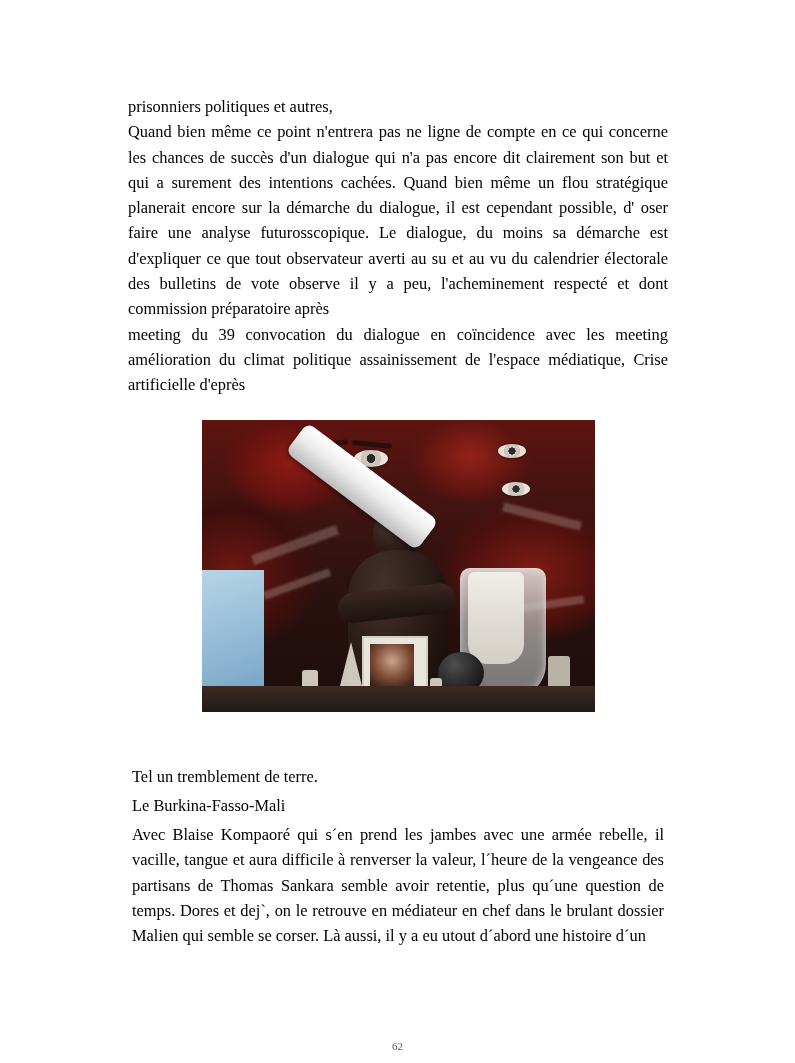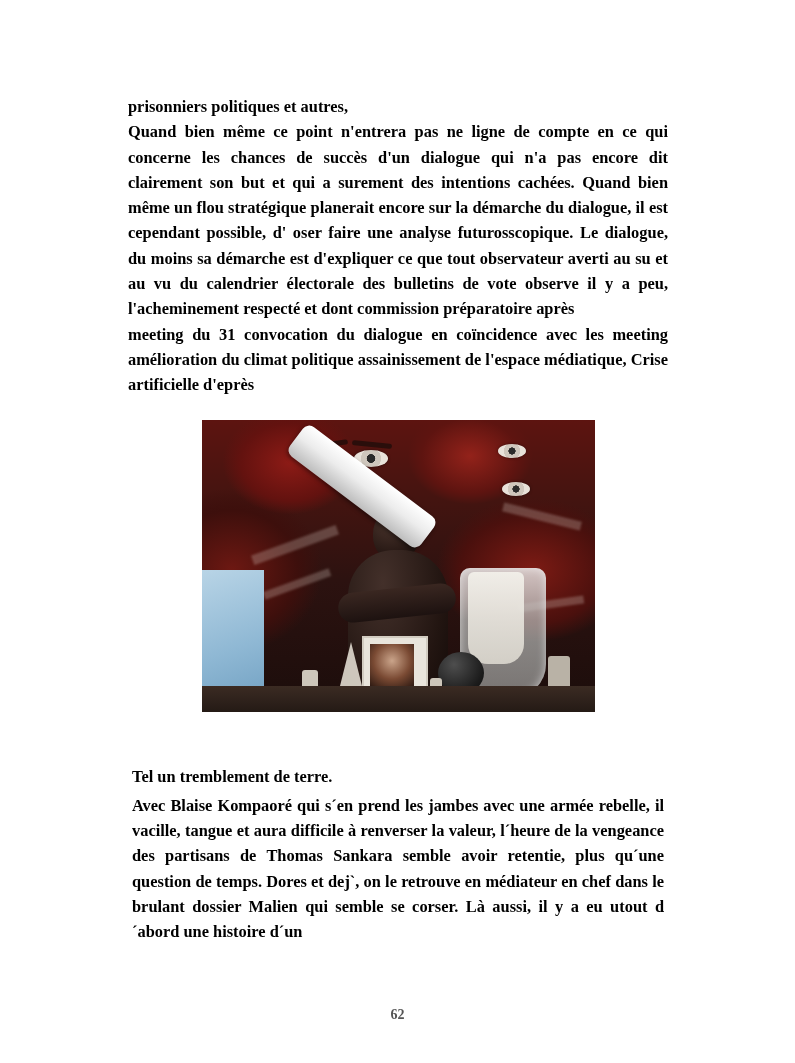--- a/index.html
+++ b/index.html
@@ -14,21 +14,20 @@
     color: #000000;
     position: relative;
     overflow: hidden;
   }
   .page {
     position: absolute;
     left: 0; top: 0;
     width: 778px;
     height: 1063px;
     background: #fff;
-    font-weight: bold;
   }
   .content {
     position: absolute;
     left: 128px;
     top: 94px;
     width: 540px;
   }
   .para {
     font-size: 16.4px;
     line-height: 25.3px;
@@ -177,39 +176,39 @@
     background: radial-gradient(circle at 35% 30%, #4e4e4e 0%, #1b1b1b 70%, #0d0d0d 100%);
     border-radius: 50%;
   }
   .spacer {
     height: 48px;
   }
   .block-bottom p { margin: 4px; }
   .page-number {
     position: absolute;
     left: 0;
-    top: 1007px;
+    top: 1040px;
     width: 795px;
     text-align: center;
-    font-size: 14px;
+    font-size: 11px;
     color: #555;
     font-family: "Liberation Serif", serif;
   }
 </style>
 </head>
 <body>
 
 <div class="page">
 
   <div class="content">
 
     <div class="block-top">
       <p class="para noj">prisonniers politiques et autres,</p>
       <p class="para">Quand bien même ce point n'entrera pas ne ligne de compte en ce qui concerne les chances de succès d'un dialogue qui n'a pas encore dit clairement son but et qui a surement des intentions cachées. Quand bien même un flou stratégique planerait encore sur la démarche du dialogue, il est cependant possible, d' oser faire une analyse futurosscopique. Le dialogue, du moins sa démarche est d'expliquer ce que tout observateur averti au su et au vu du calendrier électorale des bulletins de vote observe il y a peu, l'acheminement respecté et dont commission préparatoire après</p>
-      <p class="para">meeting du 31 convocation du dialogue en coïncidence avec les meeting amélioration du climat politique assainissement de l'espace médiatique, Crise artificielle d'eprès</p>
+      <p class="para">meeting du 39 convocation du dialogue en coïncidence avec les meeting amélioration du climat politique assainissement de l'espace médiatique, Crise artificielle d'eprès</p>
     </div>
 
     <div class="figure">
       <div class="photo">
         <div class="bg-paint"></div>
 
         <div class="paint-streak" style="left:48px; top:120px; width:90px; height:10px;"></div>
         <div class="paint-streak" style="left:60px; top:160px; width:70px; height:8px;"></div>
         <div class="paint-streak" style="left:300px; top:92px; width:80px; height:9px; transform:rotate(14deg);"></div>
         <div class="paint-streak" style="left:316px; top:180px; width:66px; height:8px; transform:rotate(-8deg);"></div>
@@ -242,20 +241,21 @@
         <div class="small-obj" style="left:346px; top:236px; width:22px; height:38px; background:#b9b2a6;"></div>
 
         <div class="table-strip"></div>
       </div>
     </div>
 
     <div class="spacer"></div>
 
     <div class="block-bottom">
       <p class="para noj">Tel un tremblement de terre.</p>
+      <p class="para noj">Le Burkina-Fasso-Mali</p>
       <p class="para">Avec Blaise Kompaoré qui s´en prend les jambes avec une armée rebelle, il vacille, tangue et aura difficile à renverser la valeur, l´heure de la vengeance des partisans de Thomas Sankara semble avoir retentie, plus qu´une question de temps. Dores et dej`, on le retrouve en médiateur en chef dans le brulant dossier Malien qui semble se corser. Là aussi, il y a eu utout d´abord une histoire d´un</p>
     </div>
 
   </div>
 
   <div class="page-number">62</div>
 
 </div>
 
 </body></html>

